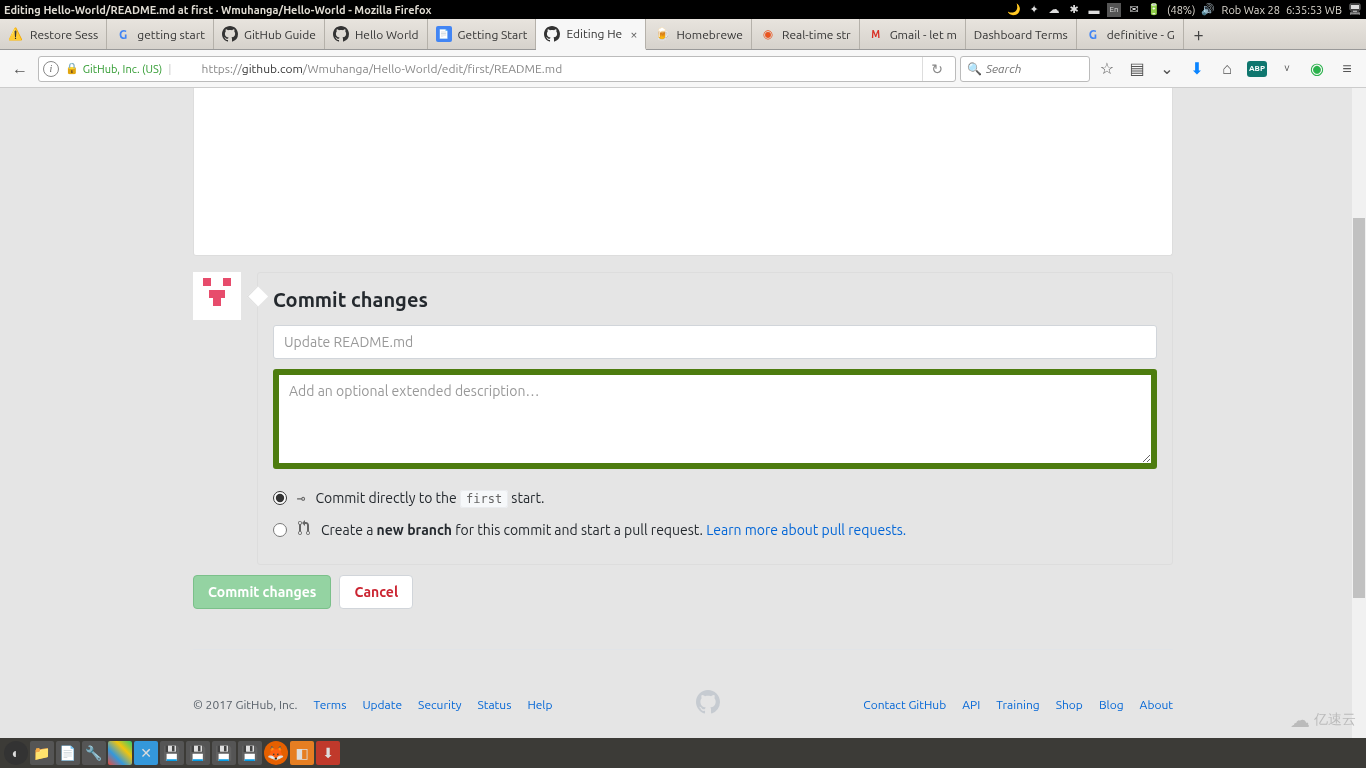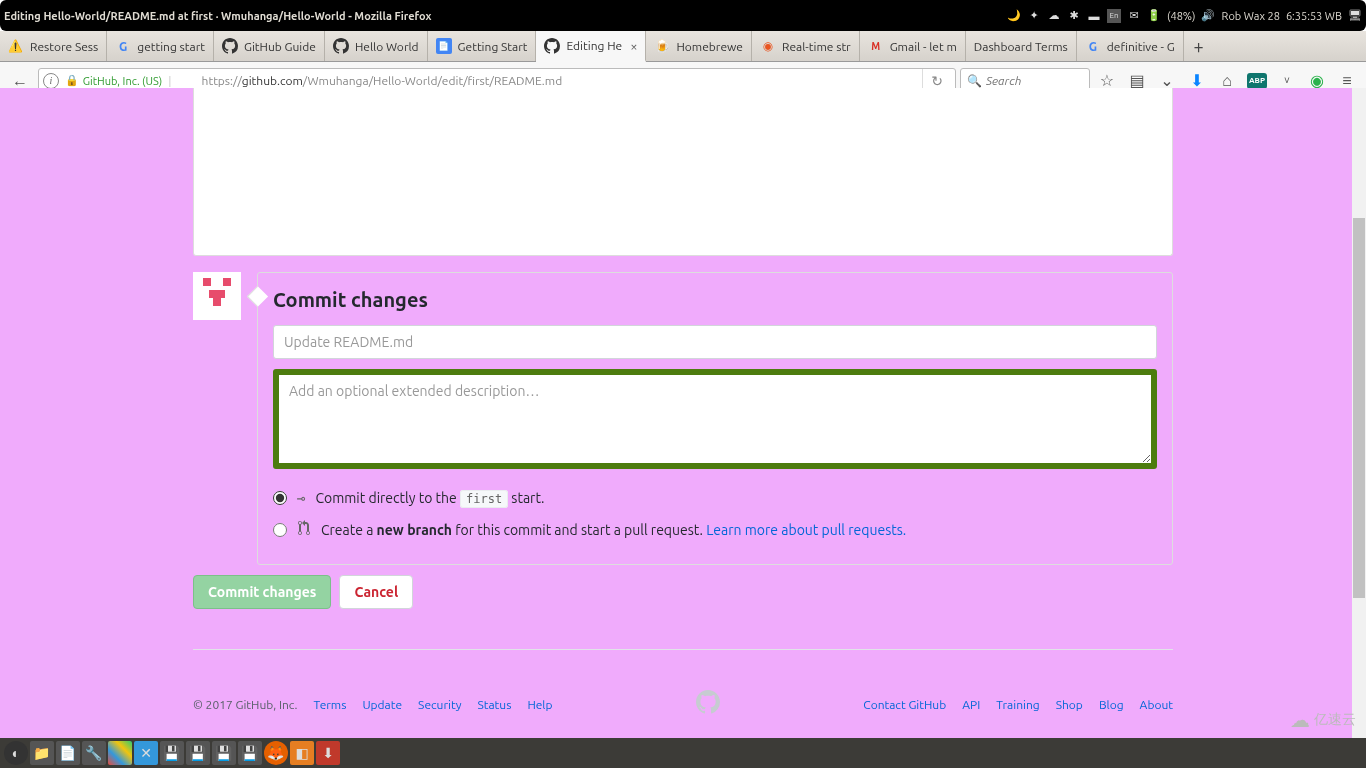--- a/index.html
+++ b/index.html
@@ -1,19 +1,19 @@
 <!DOCTYPE html>
 <html><head>
 <meta charset="utf-8">
 <style>
 * { margin: 0; padding: 0; box-sizing: border-box; font-family: Ubuntu, "Segoe UI", -apple-system, sans-serif; }
 body { width: 1366px; height: 768px; overflow: hidden; background: #fff; position: relative; }
 
 
-.titlebar { background: #000; color: #dfdbd2; height: 31px; display: flex; align-items: center; justify-content: space-between; font-size: 11px; padding: 0 4px; border-radius: 6px; }
+.titlebar { background: #000; color: #dfdbd2; height: 19px; display: flex; align-items: center; justify-content: space-between; font-size: 11px; padding: 0 4px; }
 .titlebar-left { font-weight: bold; }
 .titlebar-right { display: flex; align-items: center; gap: 6px; }
 .tray-icon { width: 14px; height: 14px; display: inline-flex; align-items: center; justify-content: center; font-size: 11px; color: #ddd; }
 
 
 .tabbar { background: linear-gradient(#e8e4de, #d6d2cc); height: 31px; display: flex; align-items: stretch; border-bottom: 1px solid #999; }
 .tab { display: flex; align-items: center; gap: 6px; padding: 0 8px; border-right: 1px solid #b5b1aa; font-size: 12px; color: #333; min-width: 0; flex-shrink: 0; cursor: default; }
 .tab.active { background: #f7f7f7; border-bottom: 2px solid #f7f7f7; margin-bottom: -1px; }
 .tab-favicon { width: 16px; height: 16px; display: inline-flex; align-items: center; justify-content: center; font-size: 12px; flex-shrink: 0; }
 .tab-label { white-space: nowrap; overflow: hidden; text-overflow: ellipsis; max-width: 90px; }
@@ -30,21 +30,21 @@
 .urlbar .sep { color: #ccc; margin-right: 6px; }
 .urlbar .url { color: #888; margin-left: 24px; }
 .urlbar .url b { color: #333; font-weight: normal; }
 .urlbar .refresh { margin-left: auto; color: #888; font-size: 14px; padding: 0 8px; border-left: 1px solid #ddd; height: 100%; display: flex; align-items: center; }
 .searchbar { width: 130px; height: 26px; border: 1px solid #bbb; border-radius: 3px; background: #fff; display: flex; align-items: center; padding: 0 6px; font-size: 12px; gap: 4px; }
 .searchbar input { border: none; outline: none; width: 100%; font-size: 12px; font-style: italic; color: #888; }
 .toolbar-icon { width: 26px; height: 26px; display: flex; align-items: center; justify-content: center; color: #555; font-size: 16px; }
 .abp { background: #0f766e; color: #fff; font-size: 8px; font-weight: bold; border-radius: 3px; width: 20px; height: 16px; display: flex; align-items: center; justify-content: center; }
 
 
-.content { position: absolute; top: 88px; left: 0; right: 0; bottom: 30px; overflow-y: auto; background: #f0abfc; }
+.content { position: absolute; top: 88px; left: 0; right: 0; bottom: 30px; overflow-y: auto; background: #e5e5e5; }
 .page-wrap { width: 980px; margin: 0 auto; padding: 0 0 40px; }
 .edit-area { height: 168px; border: 1px solid #ddd; border-top: none; border-bottom-left-radius: 3px; border-bottom-right-radius: 3px; margin-bottom: 16px; background: #fff; }
 
 .commit-box { display: flex; gap: 16px; }
 .avatar { width: 48px; height: 48px; background: #fff; display: flex; align-items: center; justify-content: center; flex-shrink: 0; }
 .avatar-pixel { width: 48px; height: 48px; position: relative; }
 .avatar-pixel span { position: absolute; background: #e74c6c; }
 .commit-panel { flex: 1; border: 1px solid #ddd; border-radius: 3px; padding: 15px; position: relative; }
 .commit-panel::before { content: ""; position: absolute; left: -8px; top: 16px; width: 14px; height: 14px; background: #fff; border-left: 1px solid #ddd; border-bottom: 1px solid #ddd; transform: rotate(45deg); }
 .commit-title { font-size: 20px; font-weight: 600; color: #24292e; margin-bottom: 14px; }

